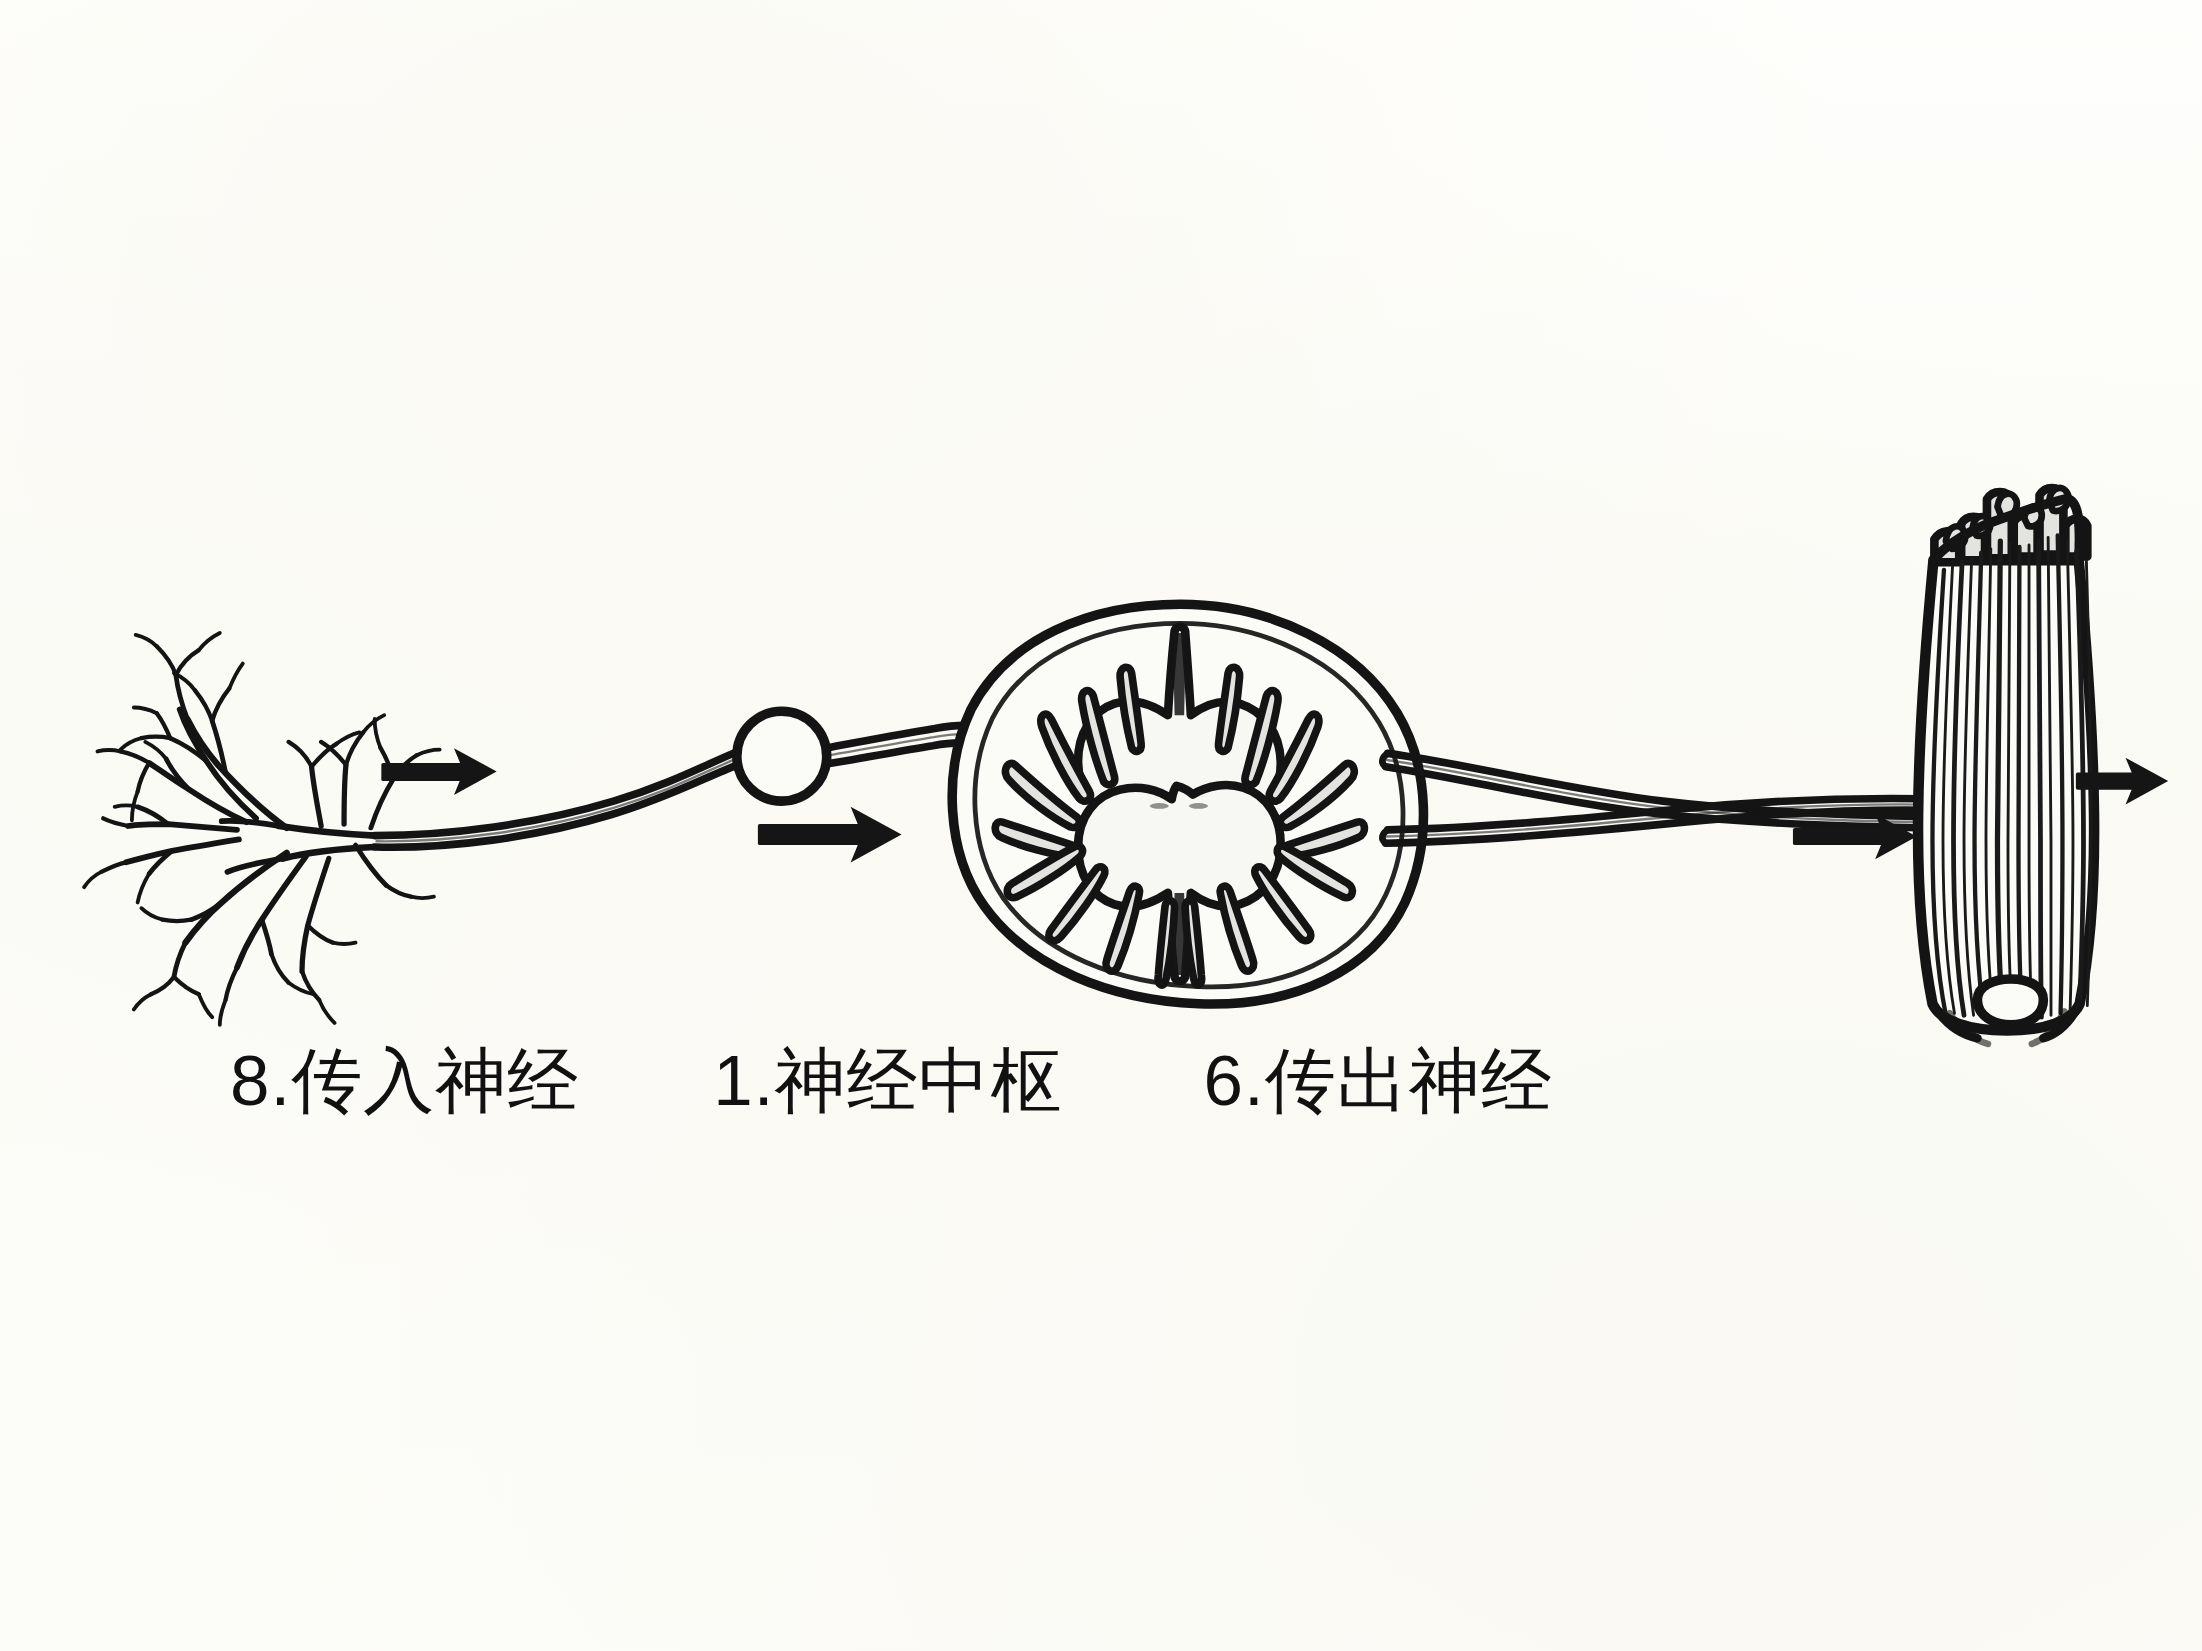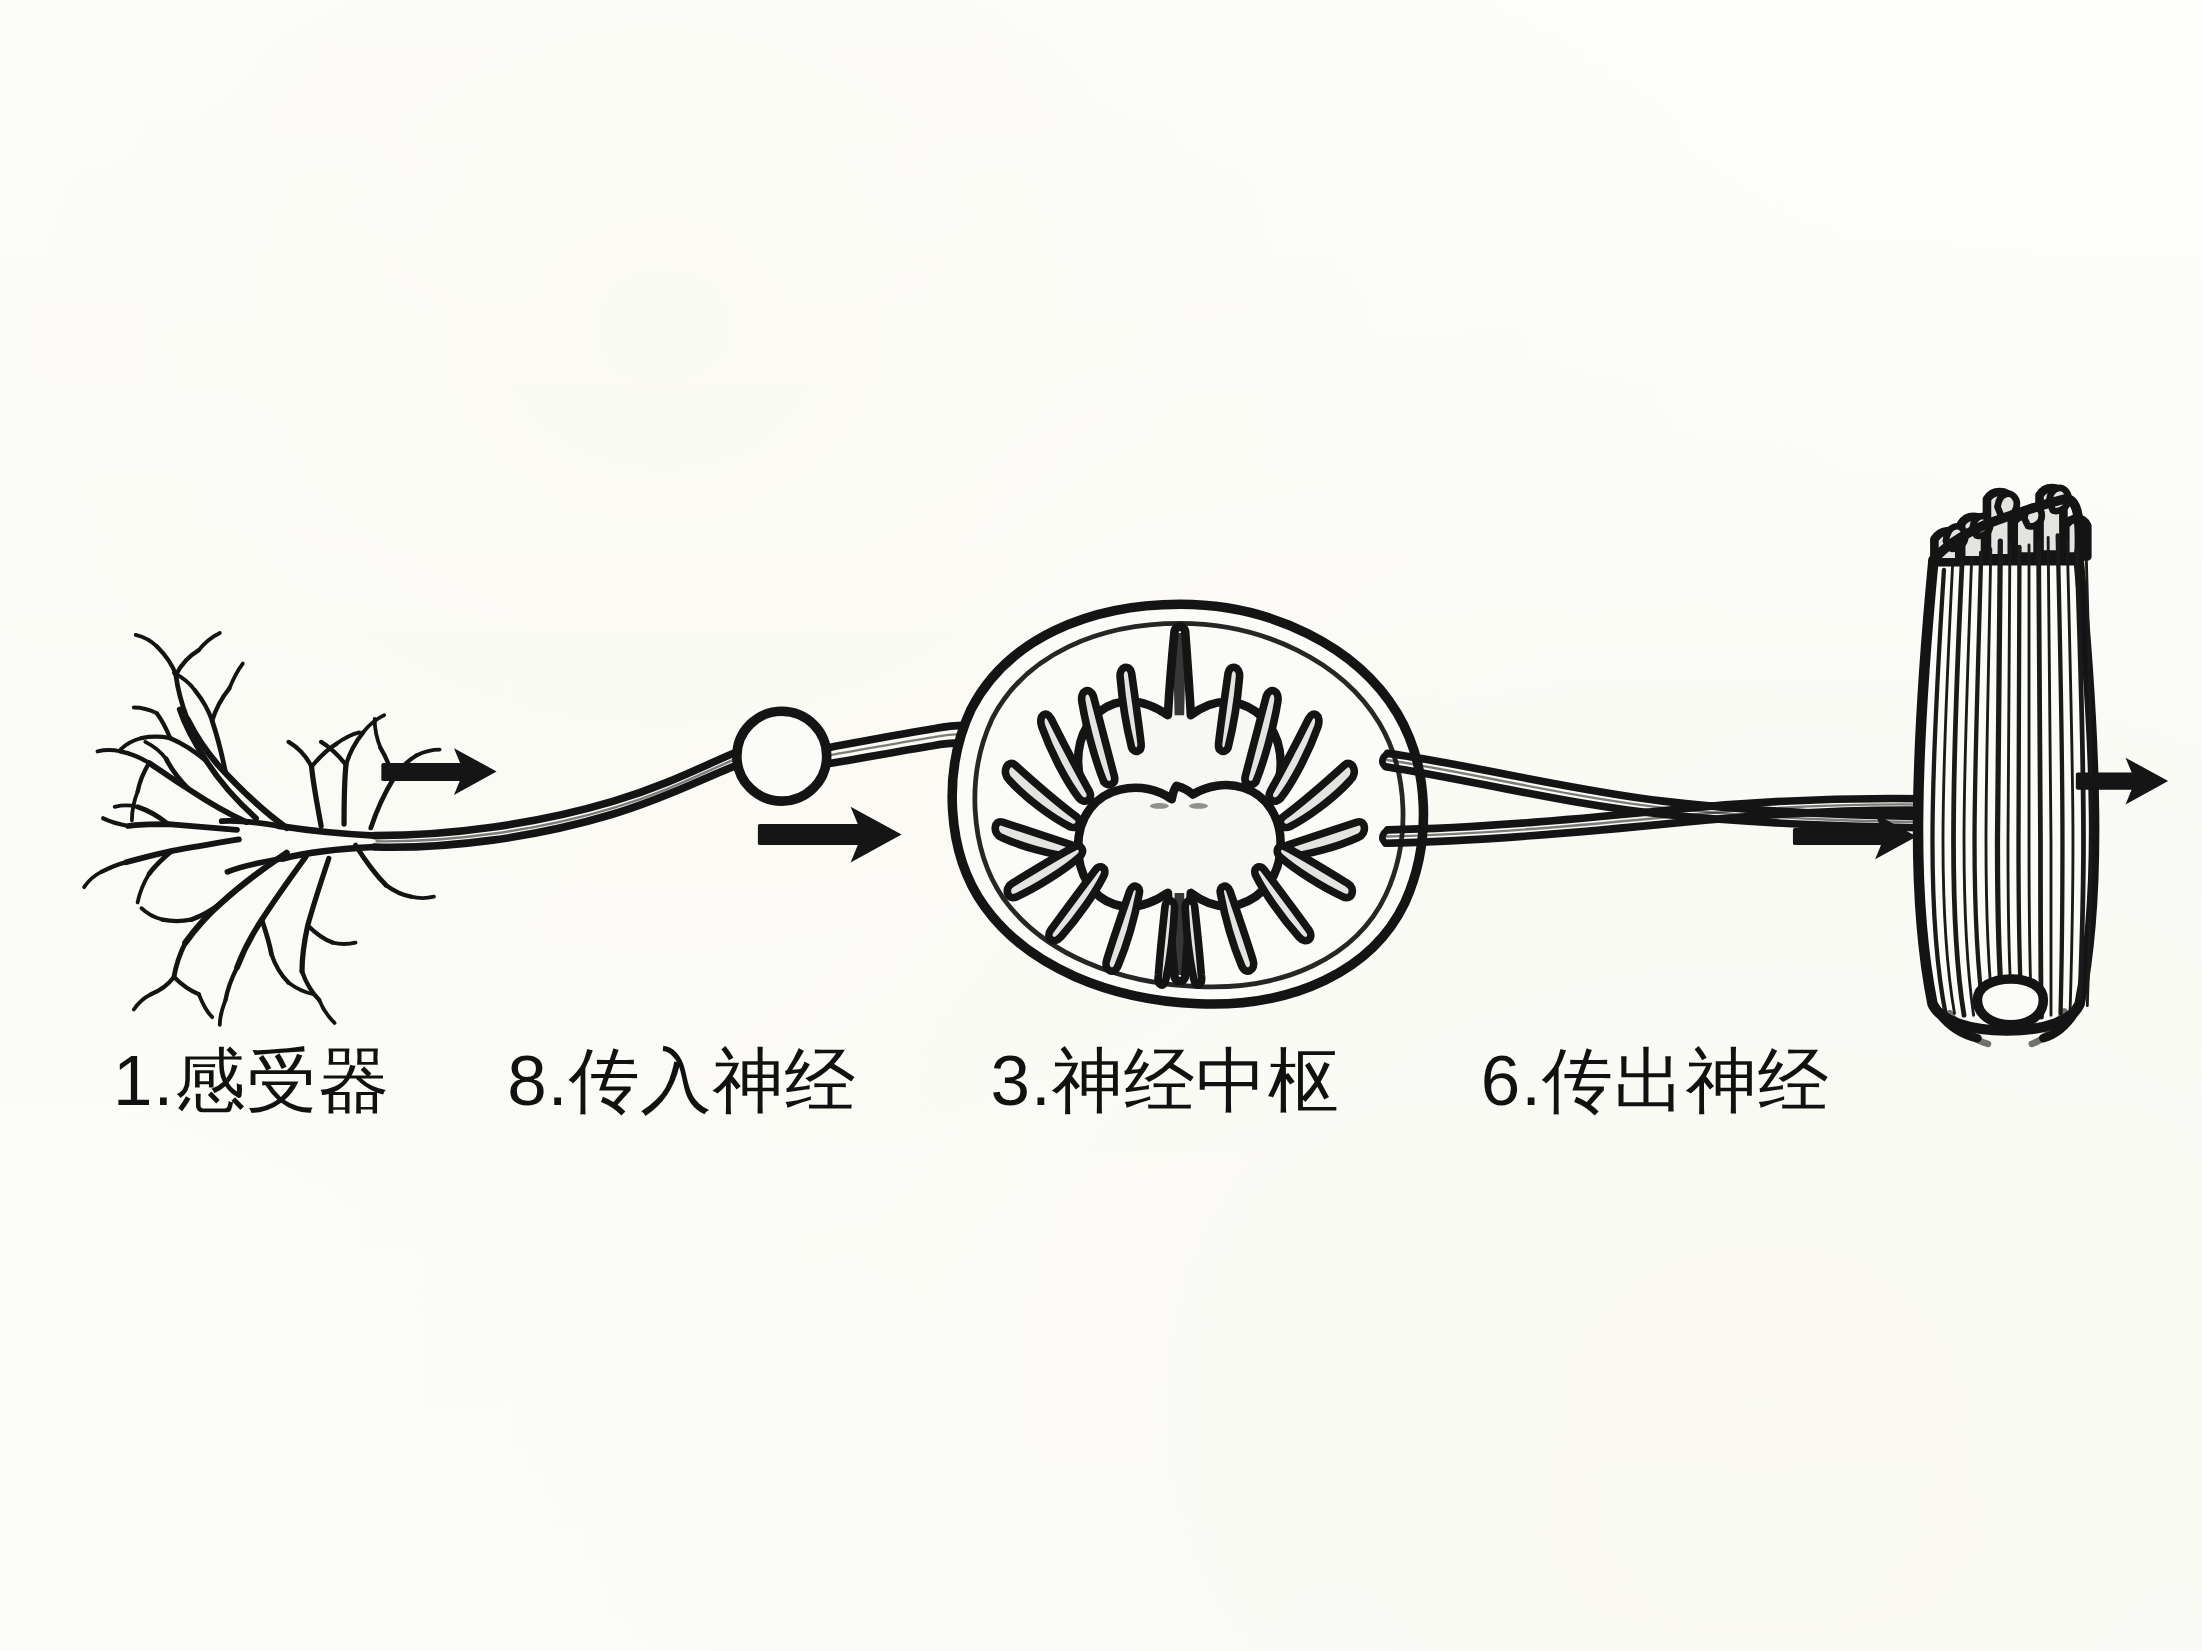--- a/index.html
+++ b/index.html
@@ -359,24 +359,23 @@
       <g>
         <rect x="2172" y="808" width="70" height="18" class="ink-f" rx="2"></rect>
         <g transform="translate(2224,817) scale(0.72)">
             <use href="#arrowhead"></use>
           </g>
       </g>
     </g>
   </svg>
 
   <div class="label-row">
-    <span class="step-label">1.感受器</span>
     <span class="gap-a"></span>
     <span class="step-label">8.传入神经</span>
     <span class="gap-b"></span>
-    <span class="step-label">3.神经中枢</span>
+    <span class="step-label">1.神经中枢</span>
     <span class="gap-c"></span>
     <span class="step-label">6.传出神经</span>
     <span class="gap-d"></span>
   </div>
 
 </div>
 
 
 </body></html>

